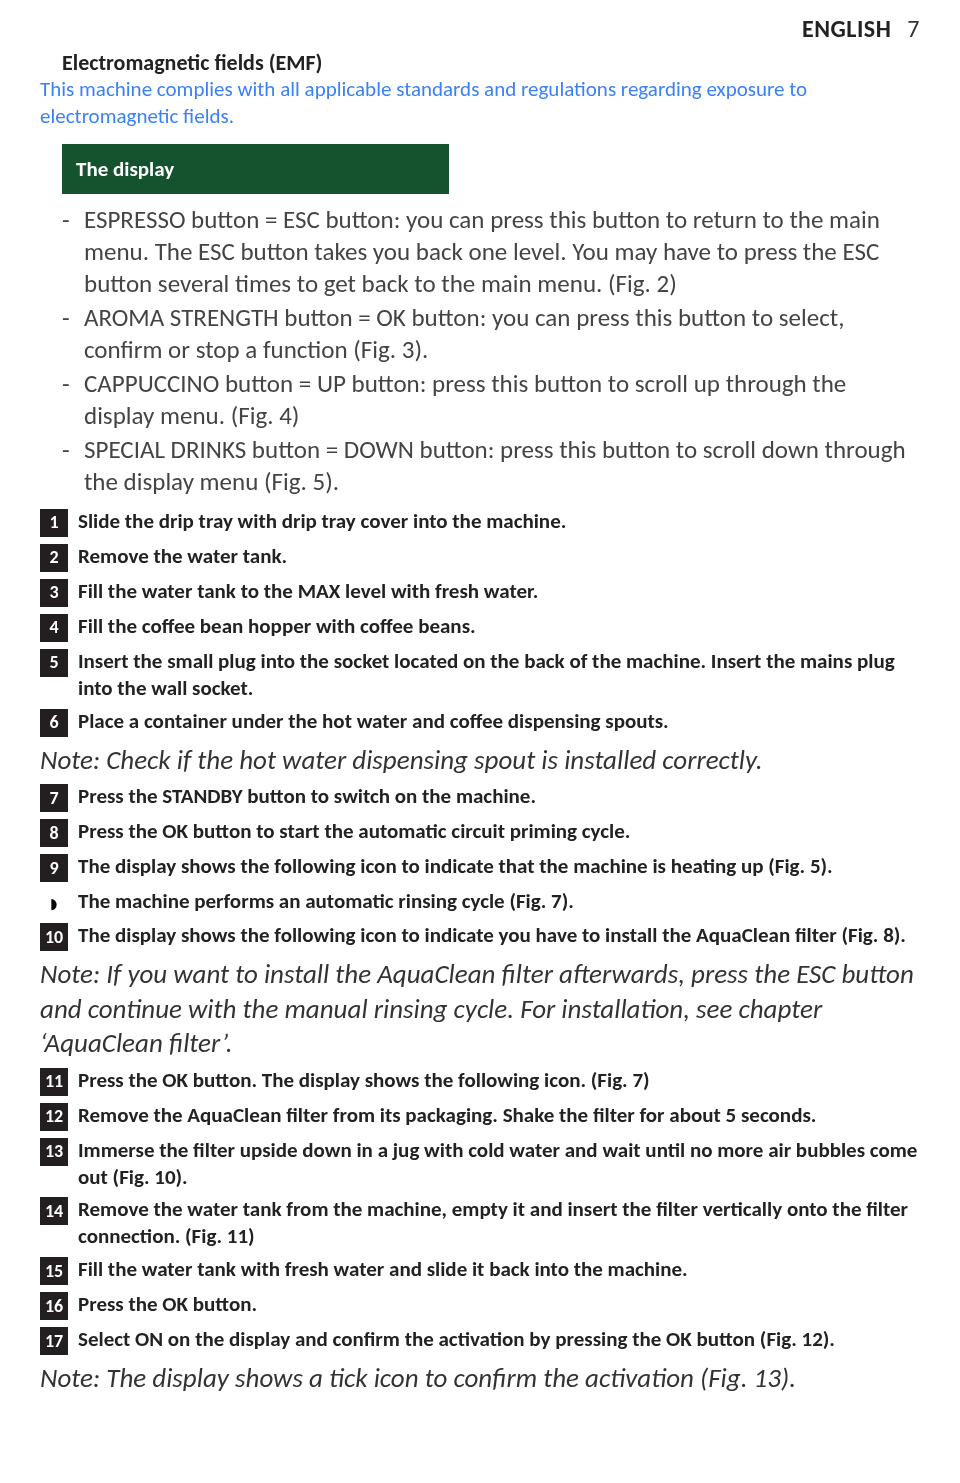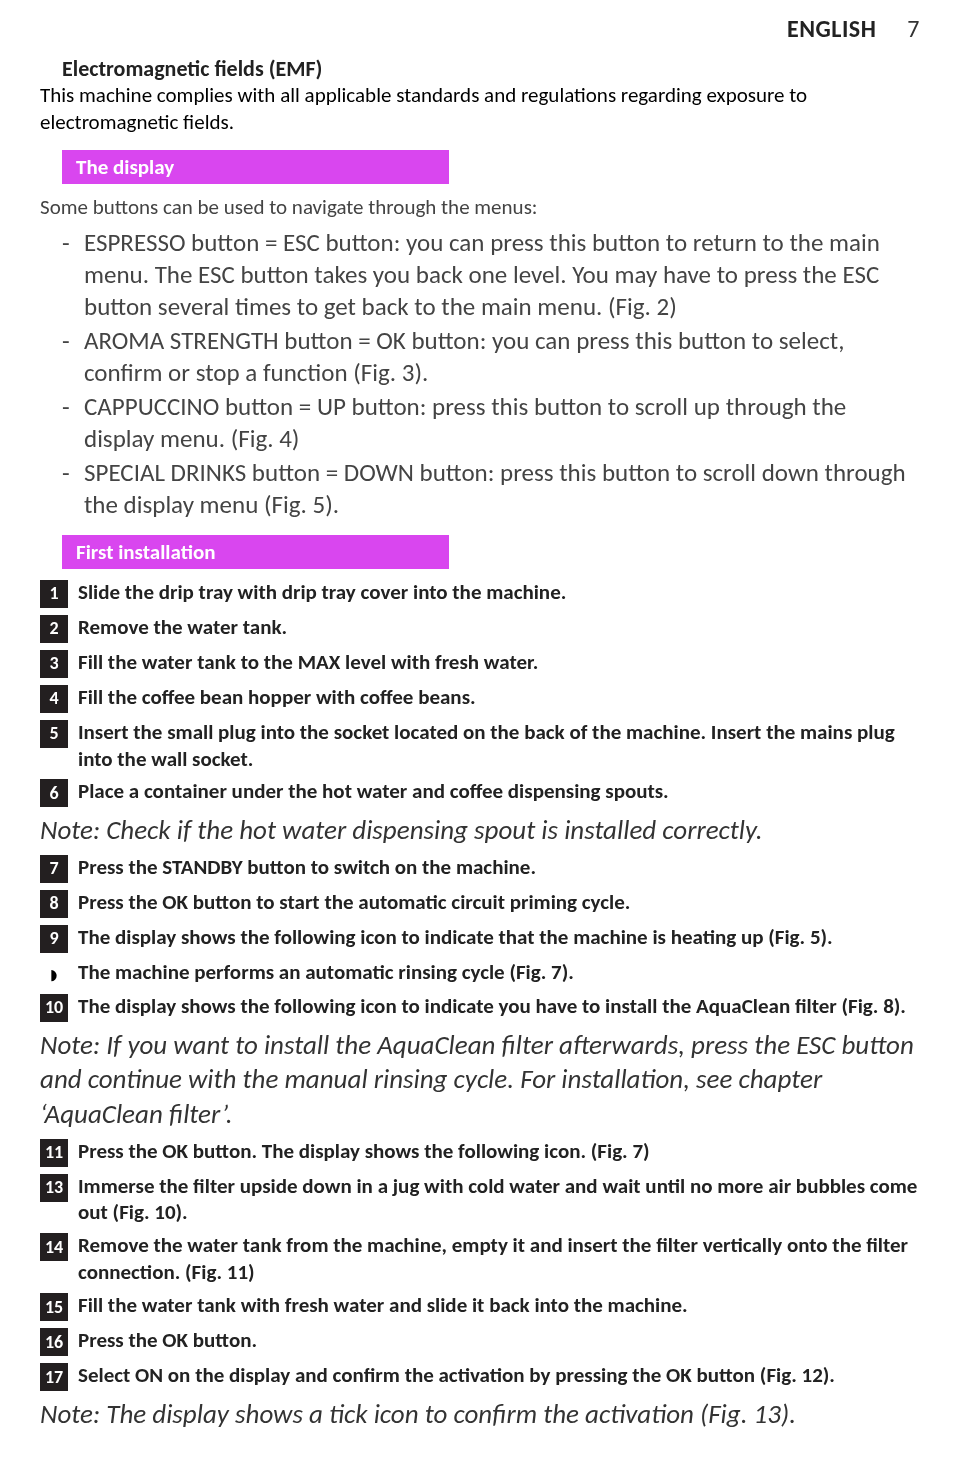--- a/index.html
+++ b/index.html
@@ -11,45 +11,45 @@
     width: 960px;
   }
   .page {
     padding: 14px 40px 20px 40px;
     box-sizing: border-box;
   }
   .header-line {
     display: flex;
     justify-content: flex-end;
     align-items: baseline;
-    gap: 31px;
+    gap: 16px;
     font-weight: 700;
     letter-spacing: 0.5px;
-    margin-bottom: 12px;
+    margin-bottom: 6px;
   }
   .header-line .lang { font-size: 24px; color:#222; }
   .header-line .pageno { font-size: 24px; font-weight: 400; color:#333; }
   .sub-heading {
     font-weight: 700;
     font-size: 22px;
     margin-left: 22px;
     color:#222;
   }
   .body-p {
     font-size: 21px;
     line-height: 1.28;
     margin: 0 0 10px 0;
-    color:#000000;
+    color:#3b82f6;
   }
   .bar-heading {
-    background: #d946ef;
+    background: #14532d;
     color: #fff;
     font-weight: 700;
     font-size: 21px;
-    padding: 4px 14px;
+    padding: 12px 14px;
     margin: 14px 0 10px 0;
     display: block;
     box-sizing: border-box;
     width: 56%;
   }
   .bar-heading.inset {
     margin-left: 22px;
     width: 44%;
   }
   ul.dash-list {
@@ -145,29 +145,27 @@
 
   <div class="header-line">
     <span class="lang">ENGLISH</span>
     <span class="pageno">7</span>
   </div>
 
   <div class="sub-heading">Electromagnetic fields (EMF)</div>
   <p class="body-p">This machine complies with all applicable standards and regulations regarding exposure to electromagnetic fields.</p>
 
   <div class="bar-heading inset">The display</div>
-  <p class="intro-block">Some buttons can be used to navigate through the menus:</p>
   <ul class="dash-list">
     <li>ESPRESSO button = ESC button: you can press this button to return to the main menu. The ESC button takes you back one level. You may have to press the ESC button several times to get back to the main menu.  (Fig. 2)</li>
     <li>AROMA STRENGTH button = OK button: you can press this button to select, confirm or stop a function (Fig. 3).</li>
     <li>CAPPUCCINO button = UP button: press this button to scroll up through the display menu.  (Fig. 4)</li>
     <li>SPECIAL DRINKS button = DOWN button: press this button to scroll down through the display menu (Fig. 5).</li>
   </ul>
 
-  <div class="bar-heading inset">First installation</div>
 
   <div class="steps">
     <div class="step">
         <div class="num">1</div>
         <div class="text">Slide the drip tray with drip tray cover into the machine.</div>
       </div>
     <div class="step">
         <div class="num">2</div>
         <div class="text">Remove the water tank.</div>
       </div>
@@ -218,20 +216,24 @@
   </div>
 
   <p class="note">Note: If you want to install the AquaClean filter afterwards, press the ESC button and continue with the manual rinsing cycle. For installation, see chapter ‘AquaClean filter’.</p>
 
   <div class="steps">
     <div class="step">
         <div class="num">11</div>
         <div class="text">Press the OK button. The display shows the following icon.  (Fig. 7)</div>
       </div>
     <div class="step">
+        <div class="num">12</div>
+        <div class="text">Remove the AquaClean filter from its packaging. Shake the filter for about 5 seconds.</div>
+      </div>
+    <div class="step">
         <div class="num">13</div>
         <div class="text">Immerse the filter upside down in a jug with cold water and wait until no more air bubbles come out (Fig. 10).</div>
       </div>
     <div class="step">
         <div class="num">14</div>
         <div class="text">Remove the water tank from the machine, empty it and insert the filter vertically onto the filter connection.  (Fig. 11)</div>
       </div>
     <div class="step">
         <div class="num">15</div>
         <div class="text">Fill the water tank with fresh water and slide it back into the machine.</div>

